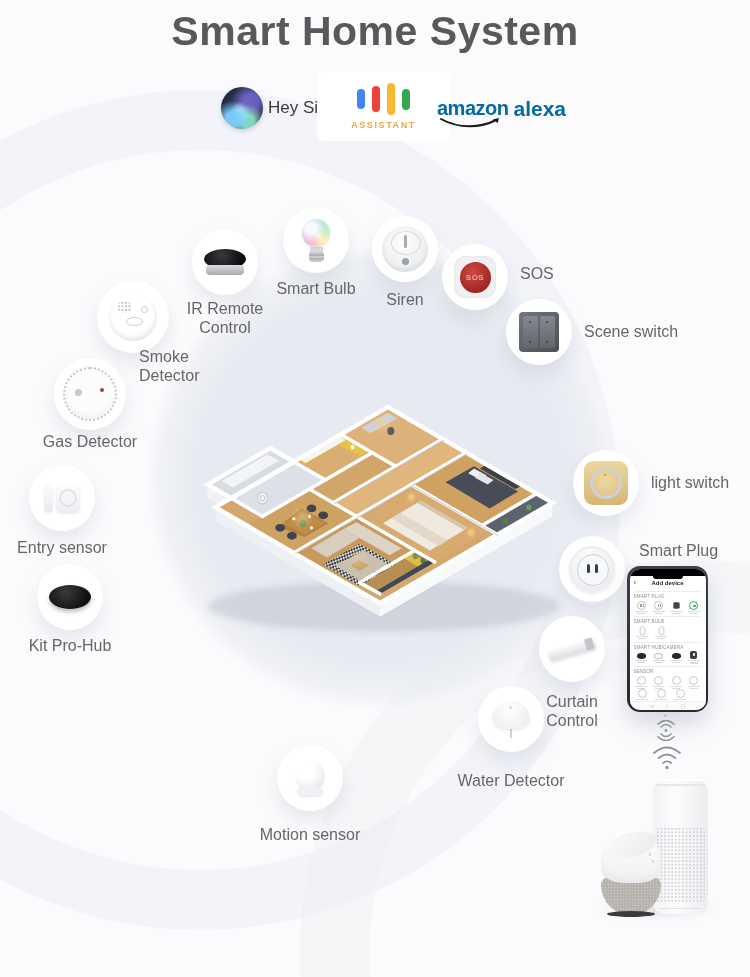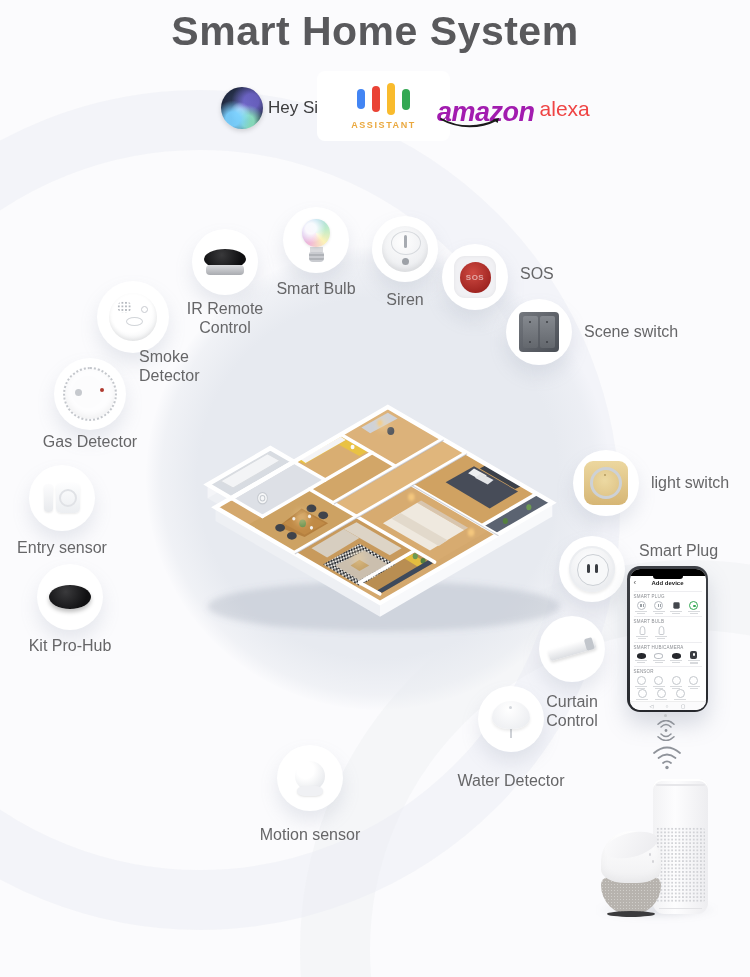--- a/index.html
+++ b/index.html
@@ -29,23 +29,23 @@
   .gcard{left:317px;top:71px;width:133px;height:70px;background:#fff;border-radius:8px;
          display:flex;flex-direction:column;align-items:center;justify-content:center;}
   .gbars{display:flex;align-items:center;gap:7px;height:34px;}
   .gbar{width:8px;border-radius:5px;}
   .gb1{height:20px;background:#4285f4;}
   .gb2{height:26px;background:#ea4335;}
   .gb3{height:32px;background:#f9bb2d;}
   .gb4{height:21px;background:#34a853;}
   .glabel{margin-top:4px;font-size:9px;letter-spacing:1.6px;color:#eaa83e;font-weight:700;}
   .amazon{left:437px;top:97px;display:flex;align-items:flex-start;}
-  .amz-word{font-size:27px;font-weight:700;color:#a21caf;letter-spacing:-.5px;position:relative;font-style:italic;}
+  .amz-word{font-size:20px;font-weight:700;color:#0369a1;letter-spacing:-.5px;position:relative;}
   .amz-smile{position:absolute;left:2px;top:20px;}
-  .alexa-word{font-size:21px;color:#ef4444;margin-left:5px;font-weight:400;}
+  .alexa-word{font-size:21px;color:#0369a1;margin-left:5px;font-weight:700;}
 
   
   .dev{position:absolute;}
   .circ{width:66px;height:66px;border-radius:50%;background:#fff;position:relative;
         box-shadow:0 10px 18px rgba(135,145,165,.18);display:flex;align-items:center;justify-content:center;}
   .circ-lg{width:72px;height:72px;}
   .lbl{position:absolute;color:#666668;font-size:16px;line-height:19px;white-space:nowrap;}
   .lbl .ln{display:block;}
   .lbl-below{left:50%;transform:translateX(-50%);top:72px;text-align:center;}
   .lbl-right{left:78px;top:23px;}

